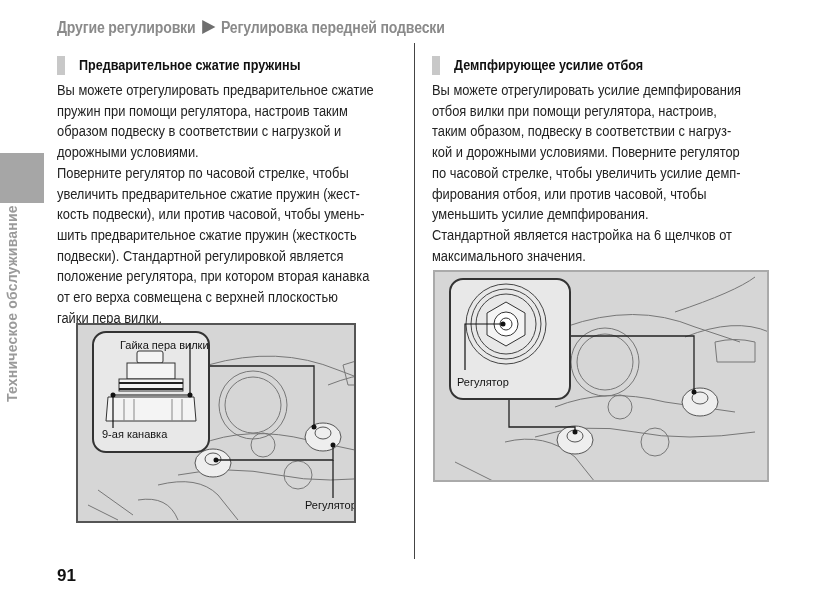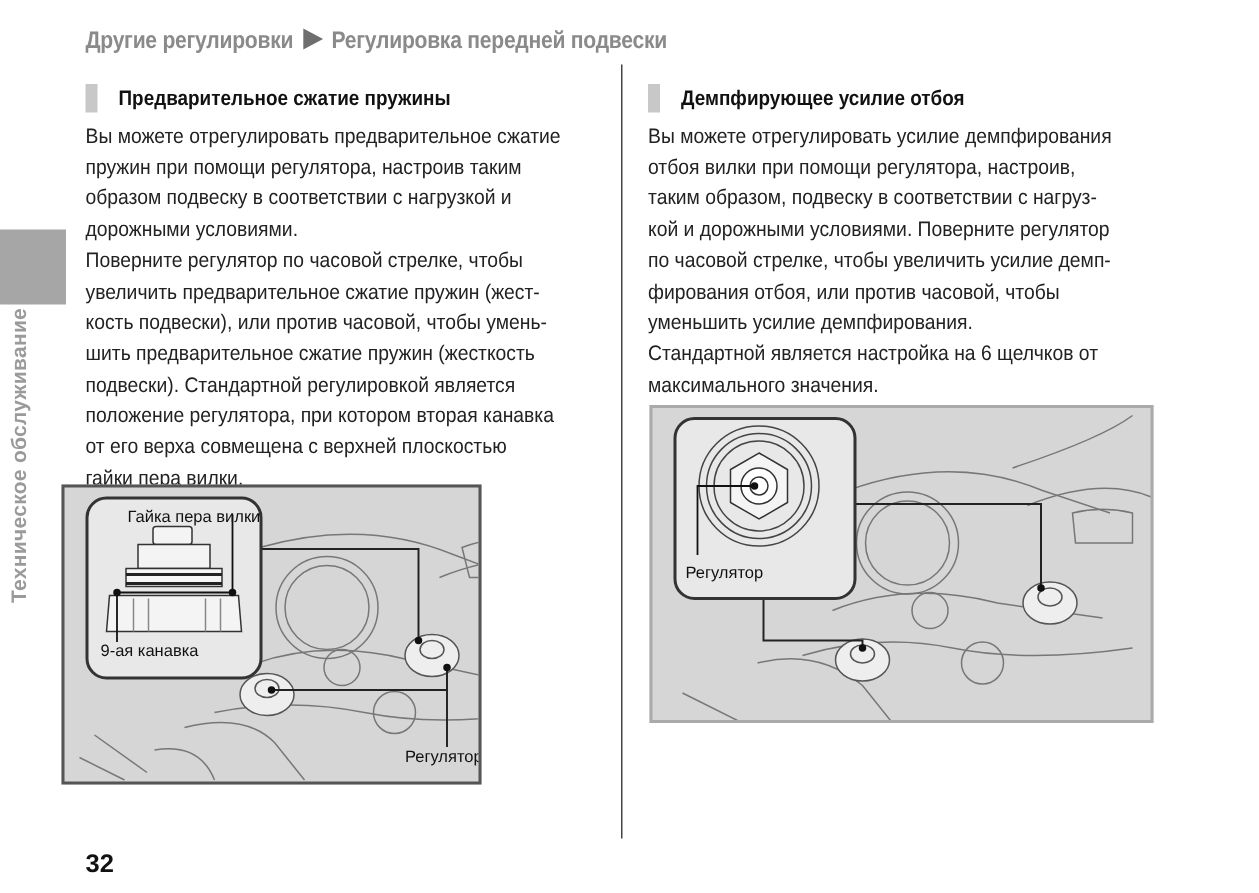--- a/index.html
+++ b/index.html
@@ -16,21 +16,21 @@
   .col { position:absolute; width:340px; }
   .col-left { left:57px; top:56px; }
   .col-right { left:432px; top:56px; }
   .sec-head { position:relative; height:20px; margin-bottom:4px; }
   .sec-head .marker { position:absolute; left:0; top:0; width:8px; height:19px; background:#c8c8c8; }
   .sec-head .title { position:absolute; left:22px; top:1px; font-size:14px; font-weight:bold; color:#111;
                      transform:scaleX(0.9); transform-origin:left top; white-space:nowrap; }
   .para { font-size:14px; line-height:20.7px; color:#222; margin:0; transform:scaleX(0.92); transform-origin:left top; width:370px; }
   .para .line { display:block; white-space:nowrap; }
   .figure { position:absolute; background:#d6d6d6; border:2px solid #555; box-sizing:border-box; overflow:hidden; }
-  .fig-left { left:41px; top:323px; width:280px; height:200px; }
+  .fig-left { left:76px; top:323px; width:280px; height:200px; }
   .fig-right { left:433px; top:270px; width:336px; height:212px; border-color:#aaa; }
   .fig-label { position:absolute; font-size:11px; color:#111; white-space:nowrap; }
   .inset { position:absolute; background:#e8e8e8; border:2px solid #333; border-radius:14px; box-sizing:border-box; }
   svg { position:absolute; left:0; top:0; }
   .page-num { position:absolute; left:57px; top:566px; font-size:17px; font-weight:bold; color:#111; }
 </style>
 </head>
 <body>
 
 <div class="breadcrumb">
@@ -195,13 +195,13 @@
       <circle cx="55" cy="44" r="6" fill="#fff" stroke="#333" stroke-width="1"></circle>
       <g fill="none" stroke="#111" stroke-width="1.2">
         <polyline points="52,44 14,44 14,90"></polyline>
       </g>
       <circle cx="52" cy="44" r="2.5" fill="#111"></circle>
     </svg>
     <span class="fig-label" style="left:6px;top:96px;">Регулятор</span>
   </div>
 </div>
 
-<div class="page-num">32</div>
+<div class="page-num">91</div>
 
 </body></html>

